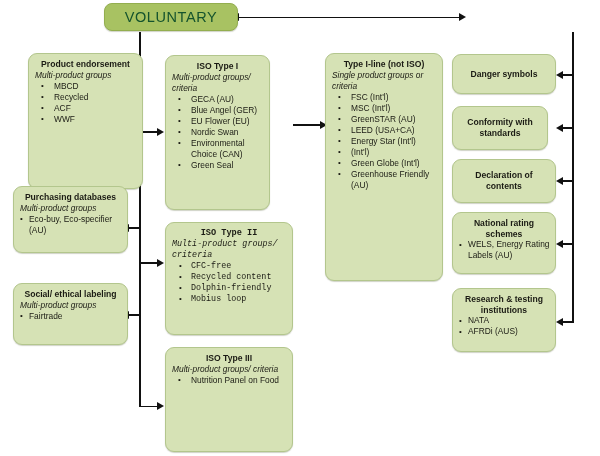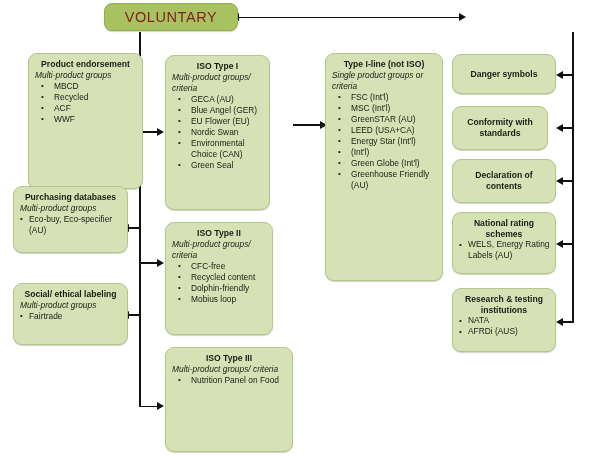--- a/index.html
+++ b/index.html
@@ -30,21 +30,21 @@
     background:#a8c262;
     border:1px solid #93ae4f;
     border-radius:8px;
     display:flex;
     align-items:center;
     justify-content:center;
   }
   .hdr .hdr-txt{
     font-size:14.5px;
     letter-spacing:.6px;
-    color:#7f1d1d;
+    color:#14532d;
     font-weight:400;
   }
 
   .box .title{
     display:block;
     text-align:center;
     font-weight:bold;
     font-size:8.6px;
     line-height:10.6px;
     padding:0 4px;
@@ -176,21 +176,21 @@
     <ul>
       <li>GECA (AU)</li>
       <li>Blue Angel (GER)</li>
       <li>EU Flower (EU)</li>
       <li>Nordic Swan</li>
       <li>Environmental Choice (CAN)</li>
       <li>Green Seal</li>
     </ul>
   </div>
 
-  <div class="box pad" style="left:165px;top:222px;width:108px;height:113px;">
+  <div class="box pad" style="left:165px;top:222px;width:128px;height:113px;font-family:Liberation Mono, monospace;">
     <span class="title">ISO Type II</span>
     <span class="sub">Multi-product groups/ criteria</span>
     <ul>
       <li>CFC-free</li>
       <li>Recycled content</li>
       <li>Dolphin-friendly</li>
       <li>Mobius loop</li>
     </ul>
   </div>
 

